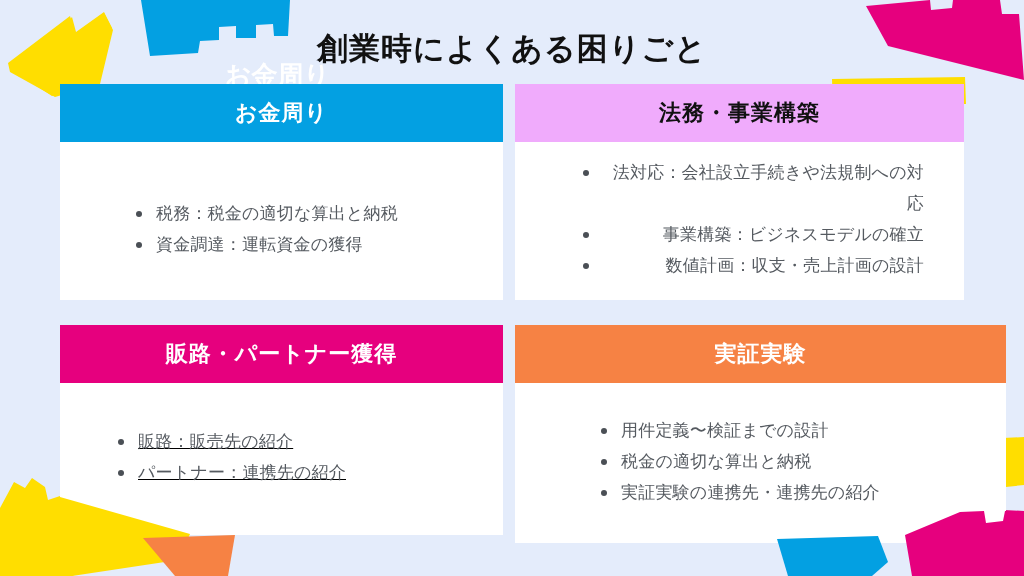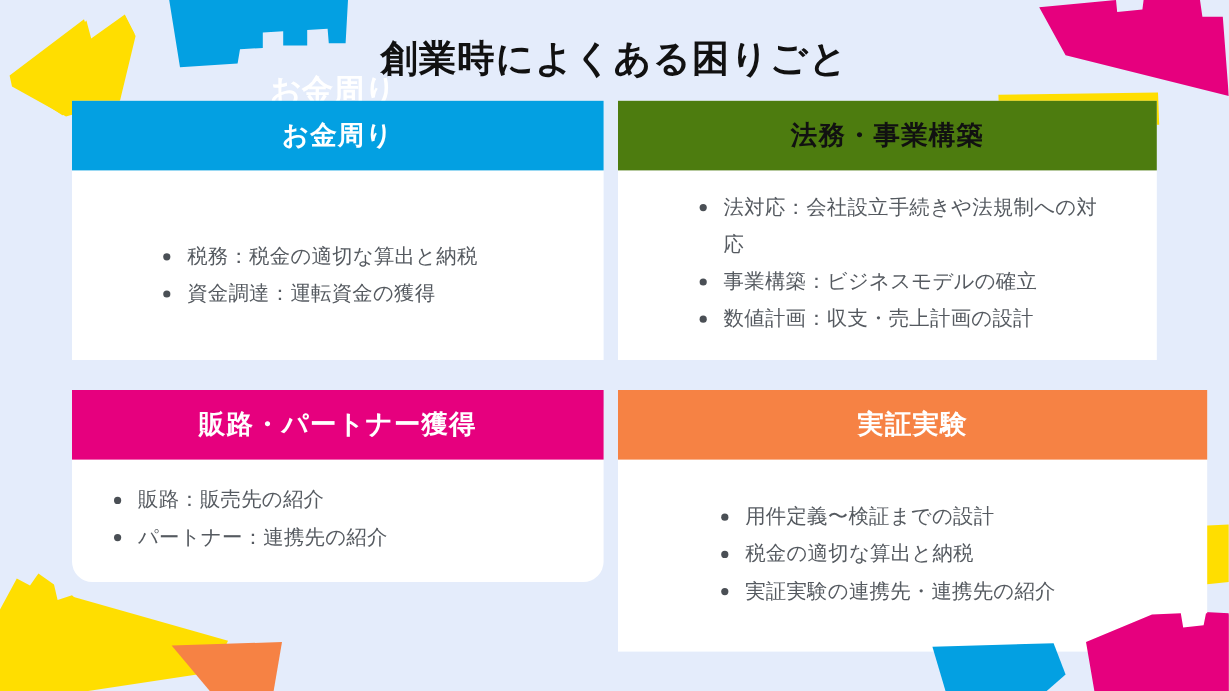--- a/index.html
+++ b/index.html
@@ -76,31 +76,31 @@
     position:absolute;
     left:6px; top:13px;
     width:6px; height:6px;
     border-radius:50%;
     background:#4a4f55;
   }
 
   
   #card-money   { left:60px;  top:84px;  width:443px; height:216px; }
   #card-legal   { left:515px; top:84px;  width:449px; height:216px; }
-  #card-channel { left:60px;  top:325px; width:443px; height:160px;border-radius:17px; }
+  #card-channel { left:60px;  top:325px; width:443px; height:210px; }
   #card-poc     { left:515px; top:325px; width:491px; height:218px; }
 
   #card-money   .card-header { background:#03a0e2; color:#ffffff; }
-  #card-legal   .card-header { background:#4d7c0f; color:#111111; }
+  #card-legal   .card-header { background:#f0abfc; color:#111111; }
   #card-channel .card-header { background:#e6007e; color:#ffffff; }
   #card-poc     .card-header { background:#f68244; color:#ffffff; }
 
   #card-money   .card-body { padding-left:70px;margin-top:20px; }
-  #card-legal   .card-body { padding-left:62px; padding-right:40px; }
-  #card-channel .card-body { padding-left:29px; }
+  #card-legal   .card-body { padding-left:62px; padding-right:40px;text-align:right; }
+  #card-channel .card-body { padding-left:52px;text-decoration:underline; }
   #card-poc     .card-body { padding-left:80px; padding-right:64px; }
 </style>
 </head>
 <body>
 
 <div id="deco-layer-back">
   <svg width="1024" height="576" viewBox="0 0 1024 576">
 
     <polygon fill="#ffde00" points="30,62 72,17 76,32 104,12 112,28 101,64 84,88 52,96 12,70"></polygon>
 

